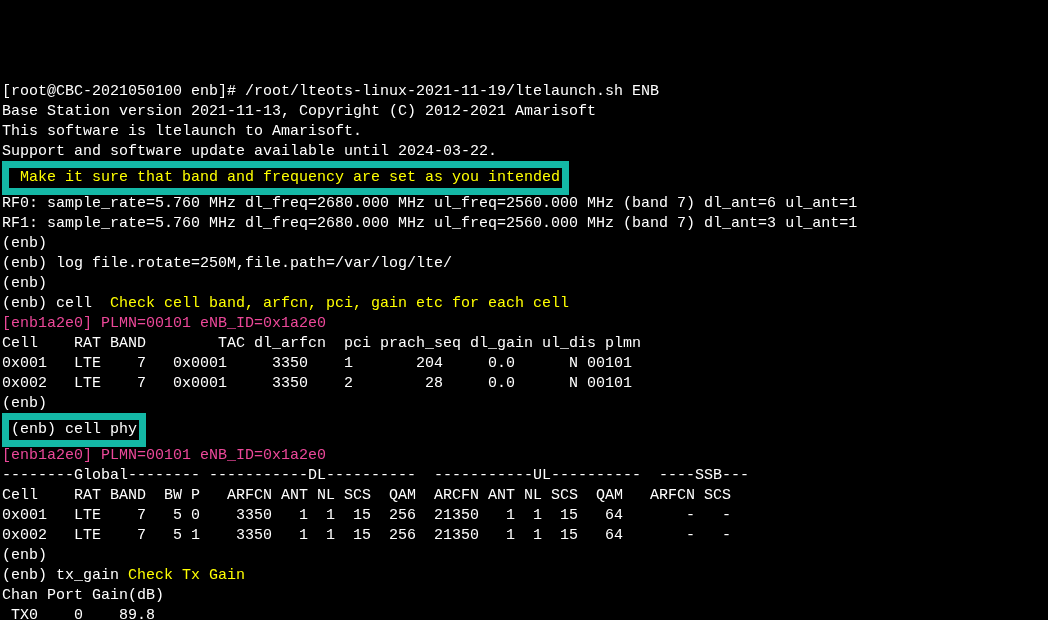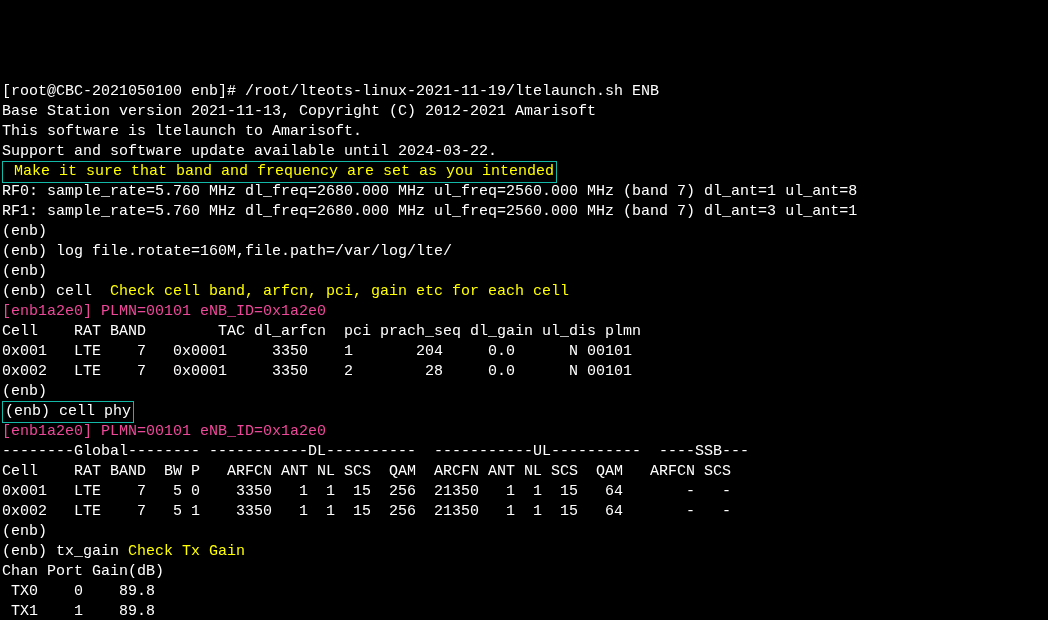--- a/index.html
+++ b/index.html
@@ -11,40 +11,40 @@
       line-height: 20px;
       width: 1048px;
       height: 620px;
       padding: 2px;
       white-space: pre;
     }
     .yellow { color: #ffff00; }
     .cyan { color: #ec4899; }
     .underline { }
     .box-yellow {
-      border: 1px solid #14b8a6;
+      border: 7px solid #14b8a6;
       display: inline-block;
       padding: 0 2px;
       margin: -1px 0;
     }
   </style>
 </head>
 <body>
 
 
 
 <div><span>[root@CBC-2021050100 enb]# /root/lteots-linux-2021-11-19/ltelaunch.sh ENB</span>
 <span>Base Station version 2021-11-13, Copyright (C) 2012-2021 Amarisoft</span>
 <span>This software is ltelaunch to Amarisoft.</span>
 <span>Support and software update available until 2024-03-22.</span>
 <span class="yellow box-yellow"> Make it sure that band and frequency are set as you intended</span>
-<span>RF0: sample_rate=5.760 MHz dl_freq=2680.000 MHz ul_freq=2560.000 MHz (band 7) dl_ant=1 ul_ant=8</span>
+<span>RF0: sample_rate=5.760 MHz dl_freq=2680.000 MHz ul_freq=2560.000 MHz (band 7) dl_ant=6 ul_ant=1</span>
 <span>RF1: sample_rate=5.760 MHz dl_freq=2680.000 MHz ul_freq=2560.000 MHz (band 7) dl_ant=3 ul_ant=1</span>
 <span>(enb)</span>
-<span>(enb) log file.rotate=160M,file.path=/var/log/lte/</span>
+<span>(enb) log file.rotate=250M,file.path=/var/log/lte/</span>
 <span>(enb)</span>
 <span class="underline">(enb) cell</span><span class="yellow">  Check cell band, arfcn, pci, gain etc for each cell</span>
 <span class="cyan">[enb1a2e0] PLMN=00101 eNB_ID=0x1a2e0</span>
 <span>Cell    RAT BAND        TAC dl_arfcn  pci prach_seq dl_gain ul_dis plmn</span>
 <span>0x001   LTE    7   0x0001     3350    1       204     0.0      N 00101</span>
 <span>0x002   LTE    7   0x0001     3350    2        28     0.0      N 00101</span>
 <span>(enb)</span>
 <span class="underline box-yellow">(enb) cell phy</span>
 <span class="cyan">[enb1a2e0] PLMN=00101 eNB_ID=0x1a2e0</span>
 <span>--------Global-------- -----------DL----------  -----------UL----------  ----SSB---</span>

